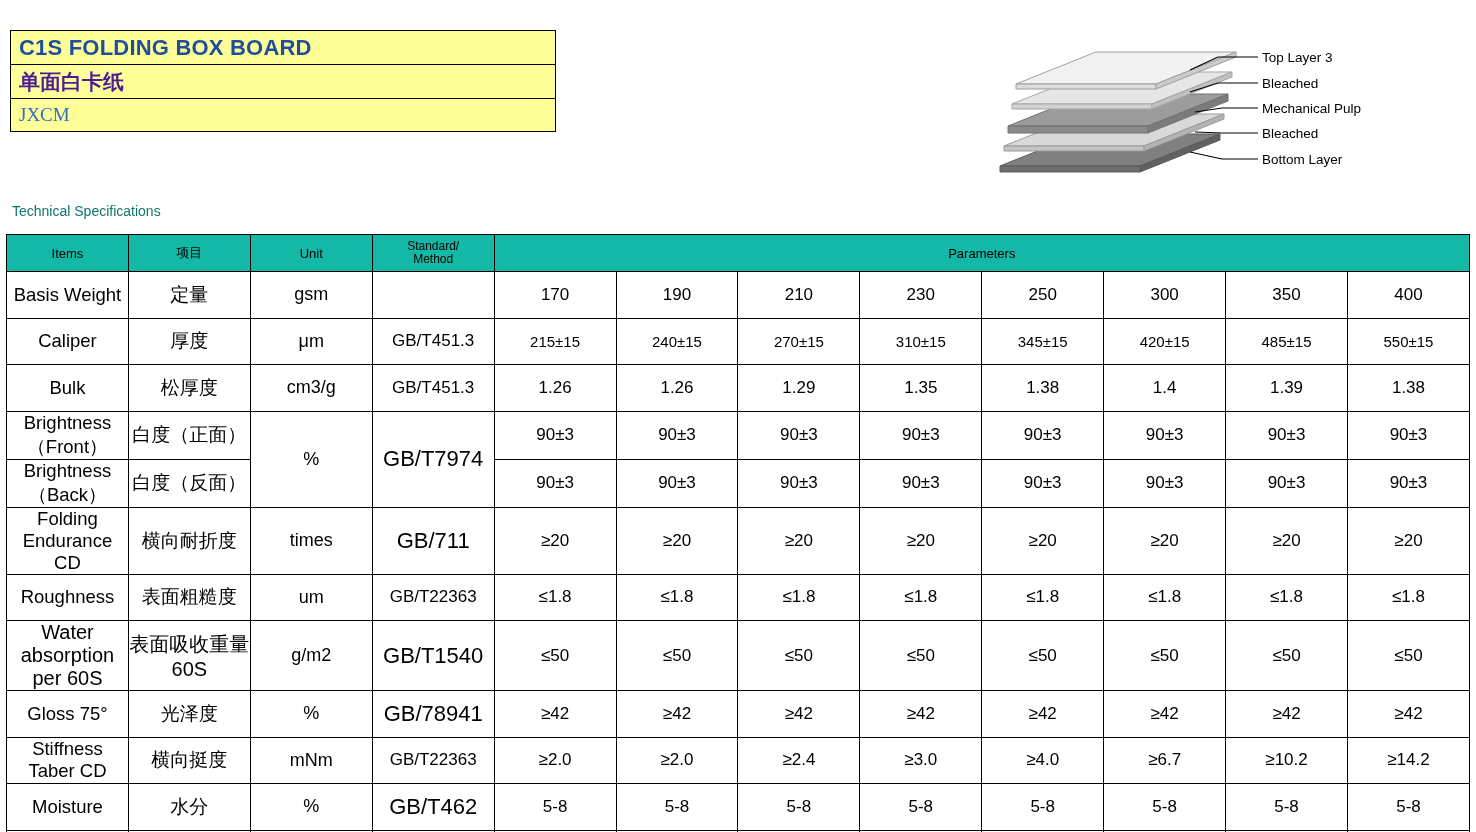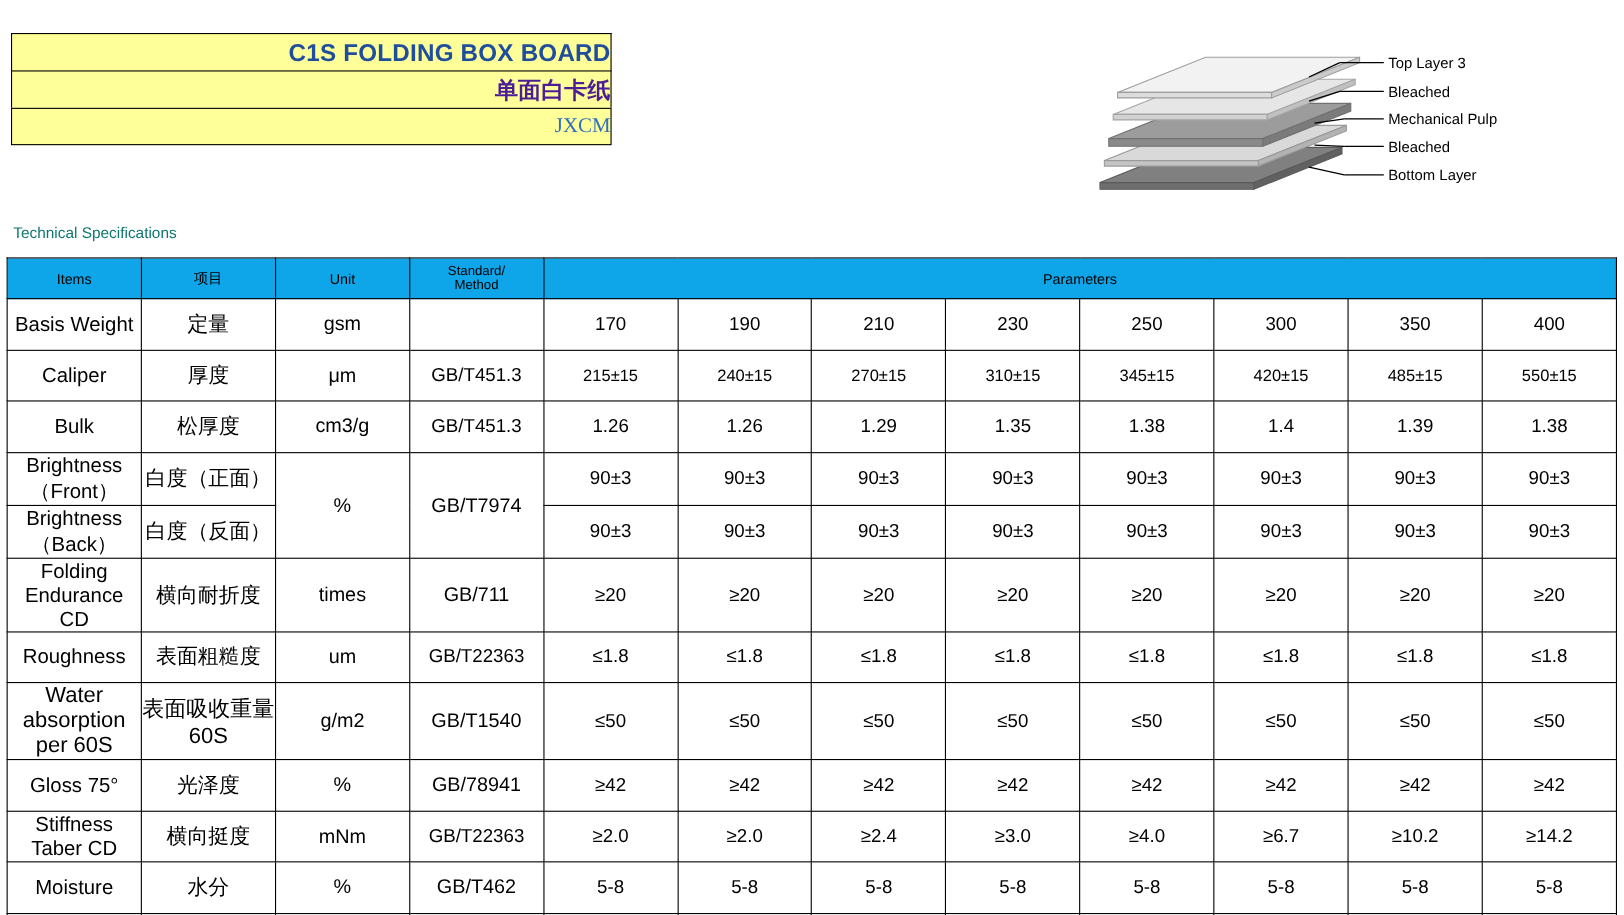--- a/index.html
+++ b/index.html
@@ -26,21 +26,20 @@
   .title-band {
     background: #ffff99;
     border-top: 1px solid #000;
     border-left: 1px solid #000;
     border-right: 1px solid #000;
     box-sizing: border-box;
     height: 34px;
     display: flex;
     align-items: center;
     padding-left: 8px;
-    justify-content: flex-end;
   }
   .title-band.last {
     border-bottom: 1px solid #000;
     font-family: Liberation Serif, serif;
   }
   .title-en {
     color: #1f4e9c;
     font-weight: bold;
     font-size: 22px;
     letter-spacing: 0.2px;
@@ -89,37 +88,37 @@
     table-layout: fixed;
   }
   #spec-table td, #spec-table th {
     border: 1px solid #000000;
     text-align: center;
     vertical-align: middle;
     padding: 0;
     font-weight: normal;
   }
   thead th {
-    background: #0ea5e9;
+    background: #14b8a6;
     font-size: 13px;
     height: 36px;
   }
   thead th.small-head {
     font-size: 12px;
     line-height: 1.12;
   }
   tbody td {
     height: 45.5px;
     font-size: 19px;
   }
   td.col-items { width: 264px; font-size: 18.5px; }
   td.col-items-sm { font-size: 20px; margin-left: 40px; }
   td.col-cn { width: 184px; font-size: 19px; margin-top: 11px; }
   td.col-unit { width: 80px; font-size: 18px; }
-  td.col-std { width: 116px; font-size: 18px; }
+  td.col-std { width: 116px; font-size: 22px; }
   td.param { font-size: 17px; }
   td.param-sm { font-size: 15px; }
 </style>
 </head>
 <body>
 
 <div id="header-block">
   <div class="title-band">
     <span class="title-en">C1S FOLDING BOX BOARD</span>
   </div>

